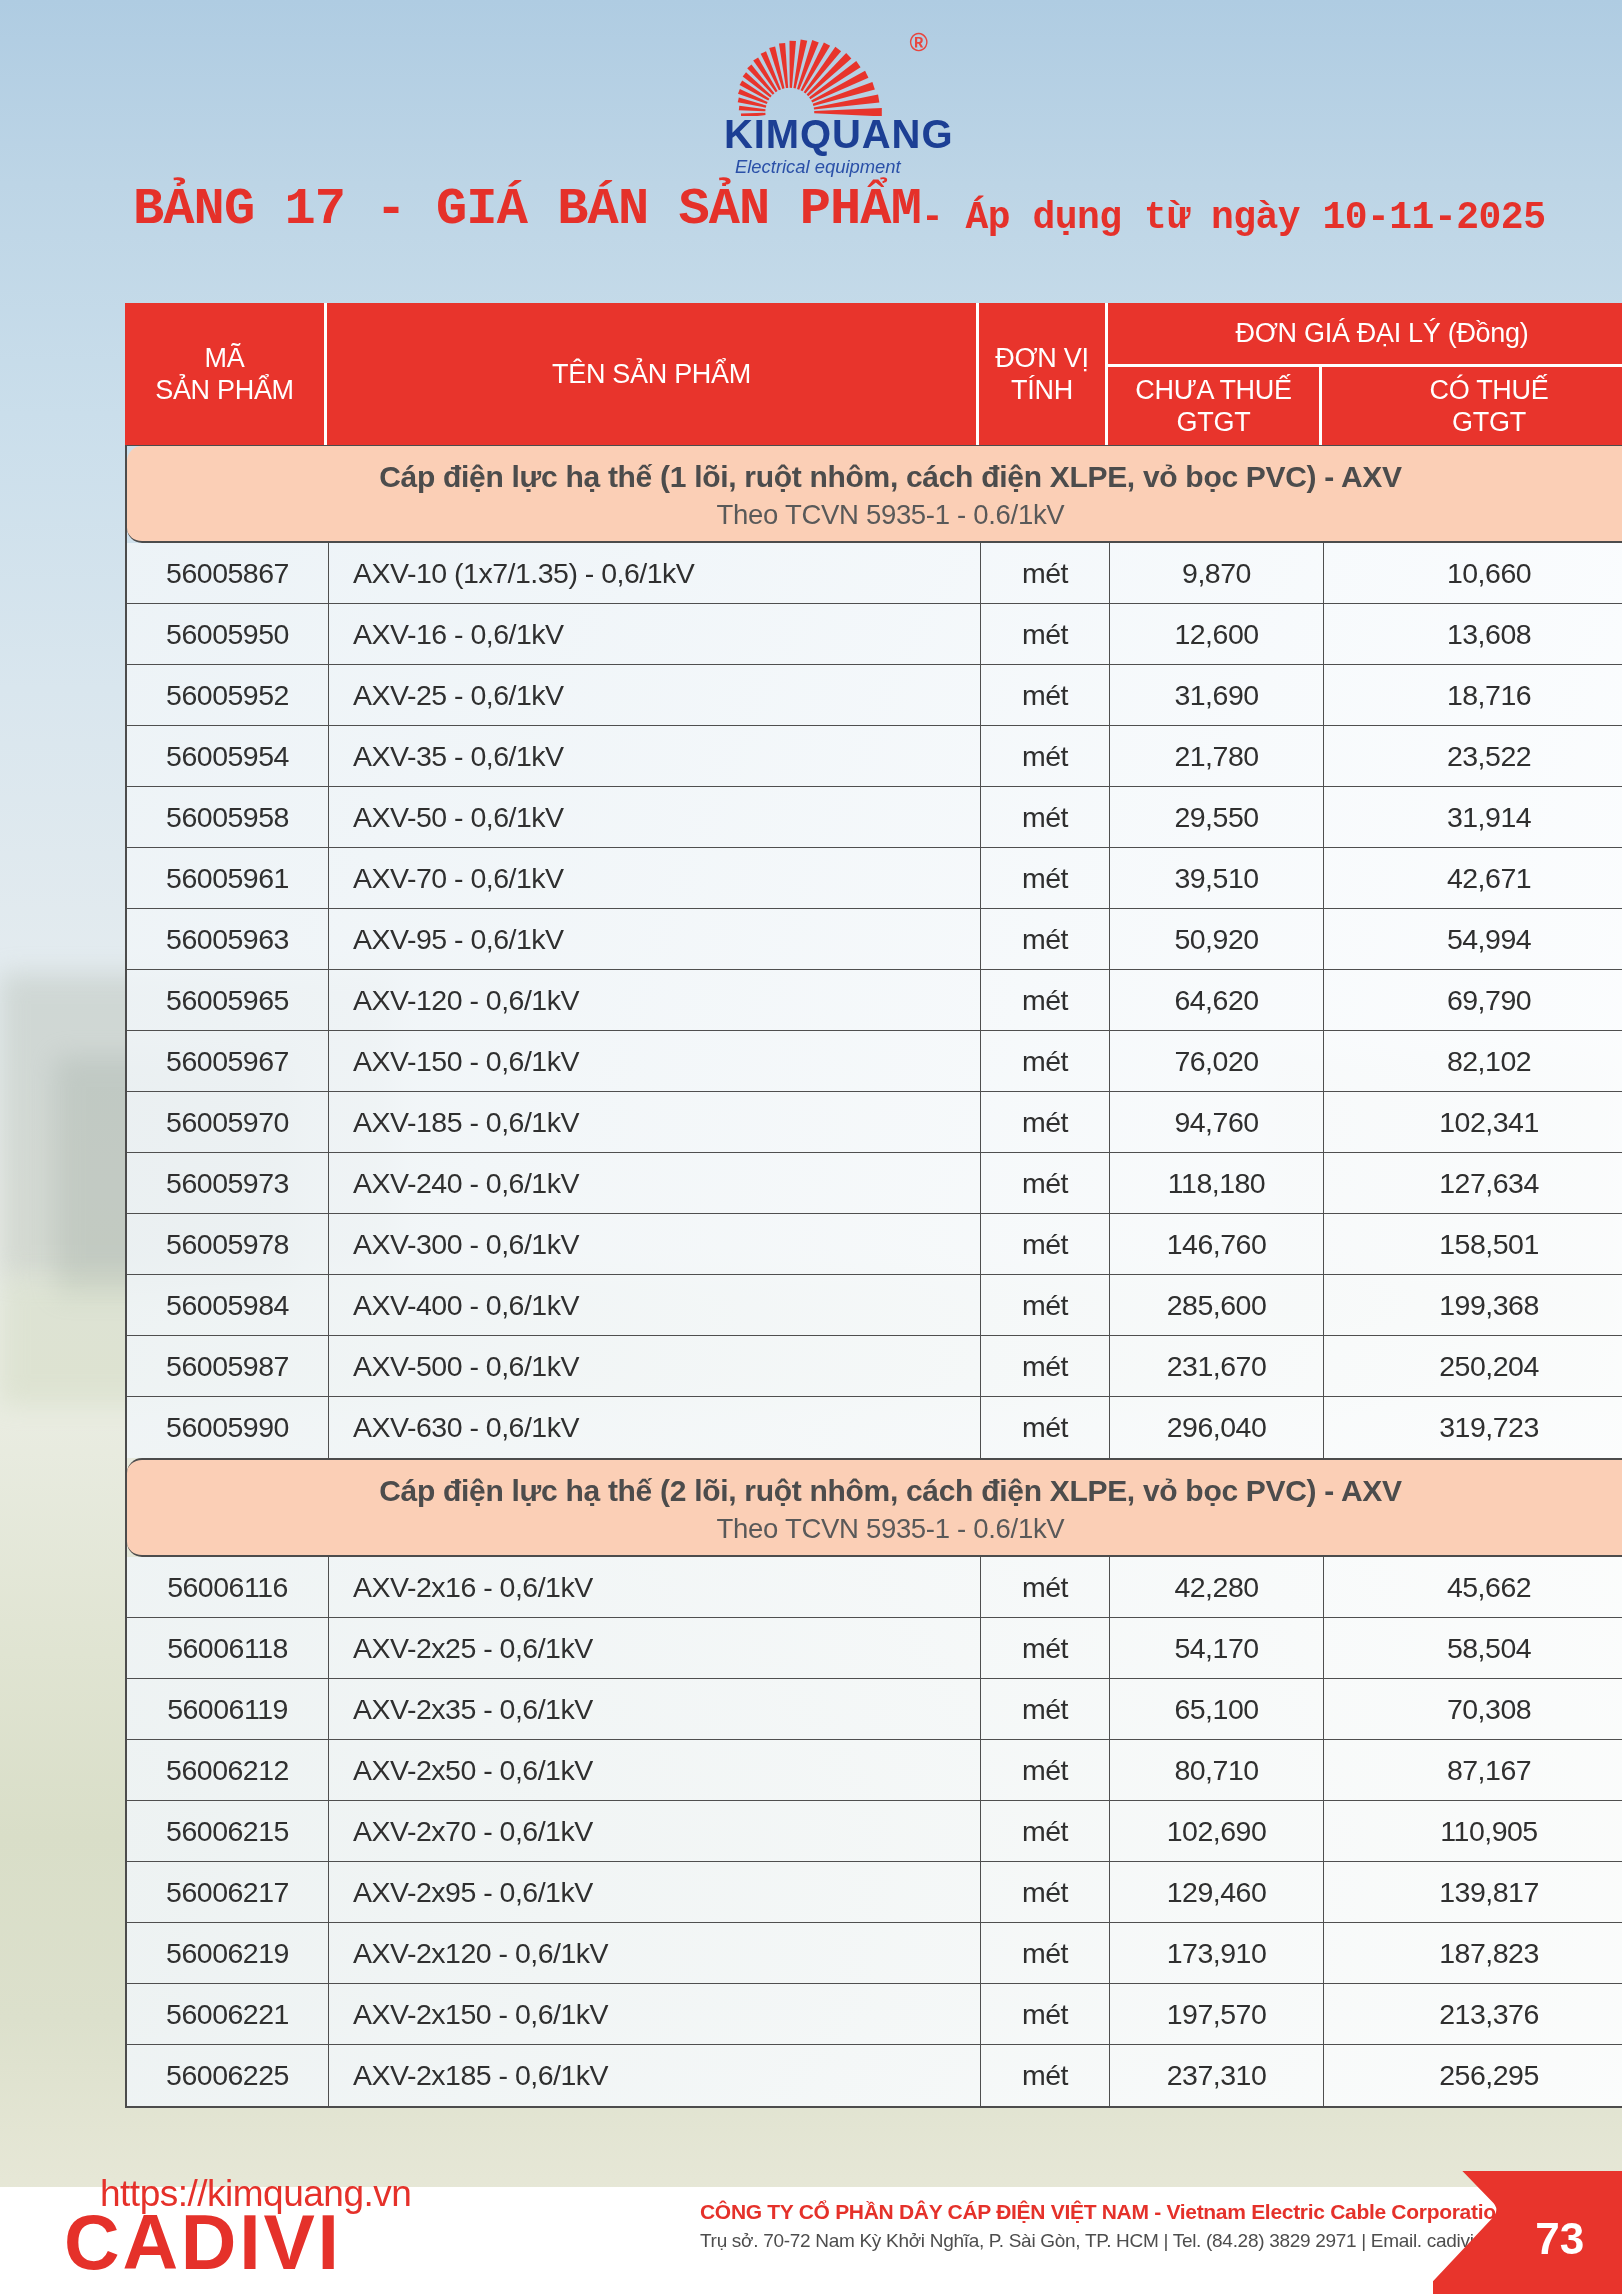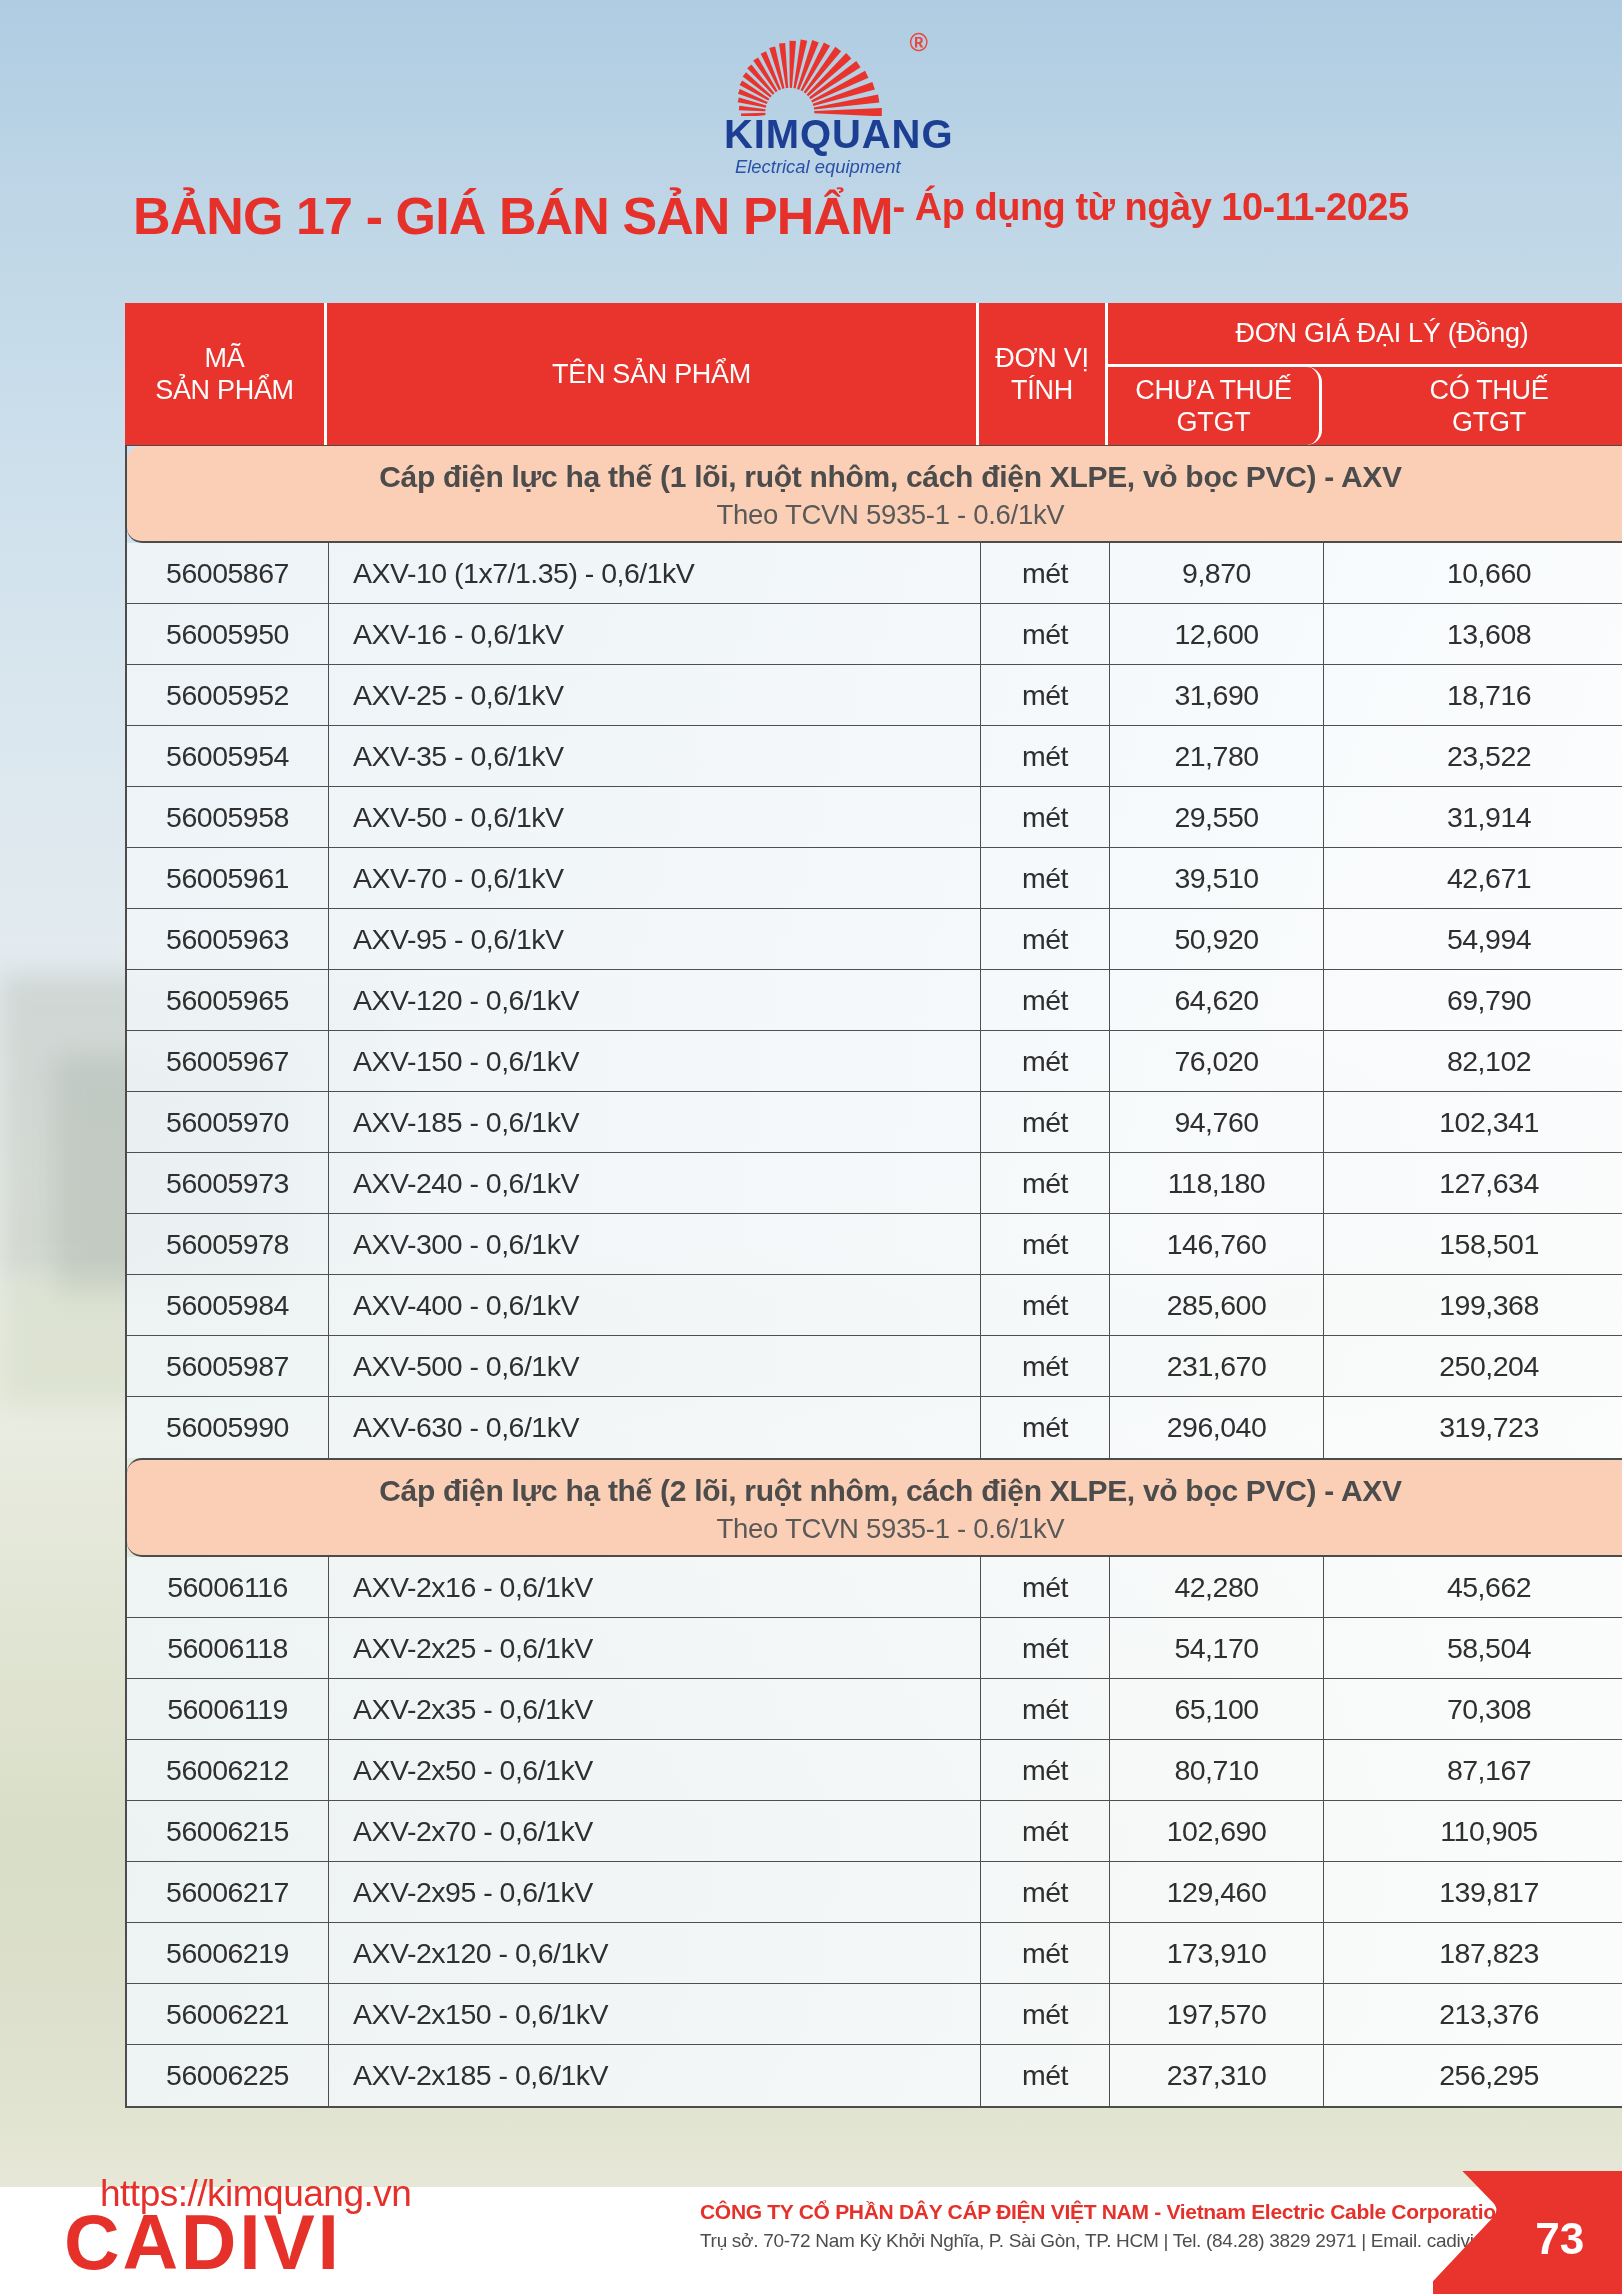--- a/index.html
+++ b/index.html
@@ -18,35 +18,35 @@
   .bg4 { left:0; top:1276px; width:1623px; height:129px; background:#c2cdaa; opacity:.3;}
 
   
   .logo { position:absolute; left:724px; top:22px; width:202px; height:143px; text-align:center; }
   .logo svg.fan { display:block; margin:0 auto; }
   .brand { color:#1c3f94; font-weight:bold; font-size:40px; letter-spacing:0.9px; line-height:1; margin-top:-1.8px;}
   .tagline { color:#2a50a8; font-style:italic; font-size:18.4px; text-align:left; padding-left:11px; margin-top:1.8px;}
   .reg { position:absolute; right:-1.8px; top:5.5px; color:#e8463f; font-size:25px; font-weight:bold;}
 
   
-  .title { position:absolute; left:133px; top:186px; width:1433px; display:flex; align-items:flex-start; white-space:nowrap;}
+  .title { position:absolute; left:133px; top:180px; width:1433px; display:flex; align-items:flex-end; white-space:nowrap;font-family:Liberation Mono, monospace;}
   .title .main { color:#e5312a; font-size:52px; font-weight:bold; letter-spacing:-0.9px;}
   .title .suffix { color:#e5312a; font-size:38px; font-weight:bold; letter-spacing:-0.5px;}
 
   
   .price-table { position:absolute; left:125px; top:303px; width:1531px; }
   .thead { display:grid; grid-template-columns:202px 652px 129px 214px 1fr;
            grid-template-rows:64px 78px; background:#e8342c; color:#fff; }
   .th { display:flex; align-items:center; justify-content:center; text-align:center;
         font-size:27px; line-height:1.2; white-space:pre-line; letter-spacing:-0.3px;}
   .th-code { grid-row:1/3; grid-column:1; border-right:3.7px solid #fff; }
   .th-name { grid-row:1/3; grid-column:2; border-right:3.7px solid #fff; }
   .th-unit { grid-row:1/3; grid-column:3; border-right:3.7px solid #fff; }
   .th-group{ grid-row:1;   grid-column:4/6; border-bottom:3.7px solid #fff; }
-  .th-novat{ grid-row:2;   grid-column:4; border-right:3.7px solid #fff;border-radius:15px; }
+  .th-novat{ grid-row:2;   grid-column:4; border-right:3.7px solid #fff; }
   .th-vat  { grid-row:2;   grid-column:5; }
 
   .tbody { border:2.8px solid #4c4c4c; border-top:1.8px solid #4c4c4c; }
   .section-head { min-height:97px; background:#fbcfb6; text-align:center; padding:11px 9.2px 9.2px;
                   border-bottom:2.8px solid #4c4c4c;border-radius:15px; }
   .section-title { color:#4c4c4c; font-size:30px; font-weight:bold; letter-spacing:-0.3px; line-height:1.35;}
   .section-sub { color:#595959; font-size:27.5px; letter-spacing:-0.3px; line-height:1.25;}
   .t-row { display:grid; grid-template-columns:202px 652px 129px 214px 1fr; height:61px;
            background:linear-gradient(90deg, rgba(240,245,248,.88), rgba(253,254,255,.93));
            border-bottom:1.8px solid #4f4f4f; }

